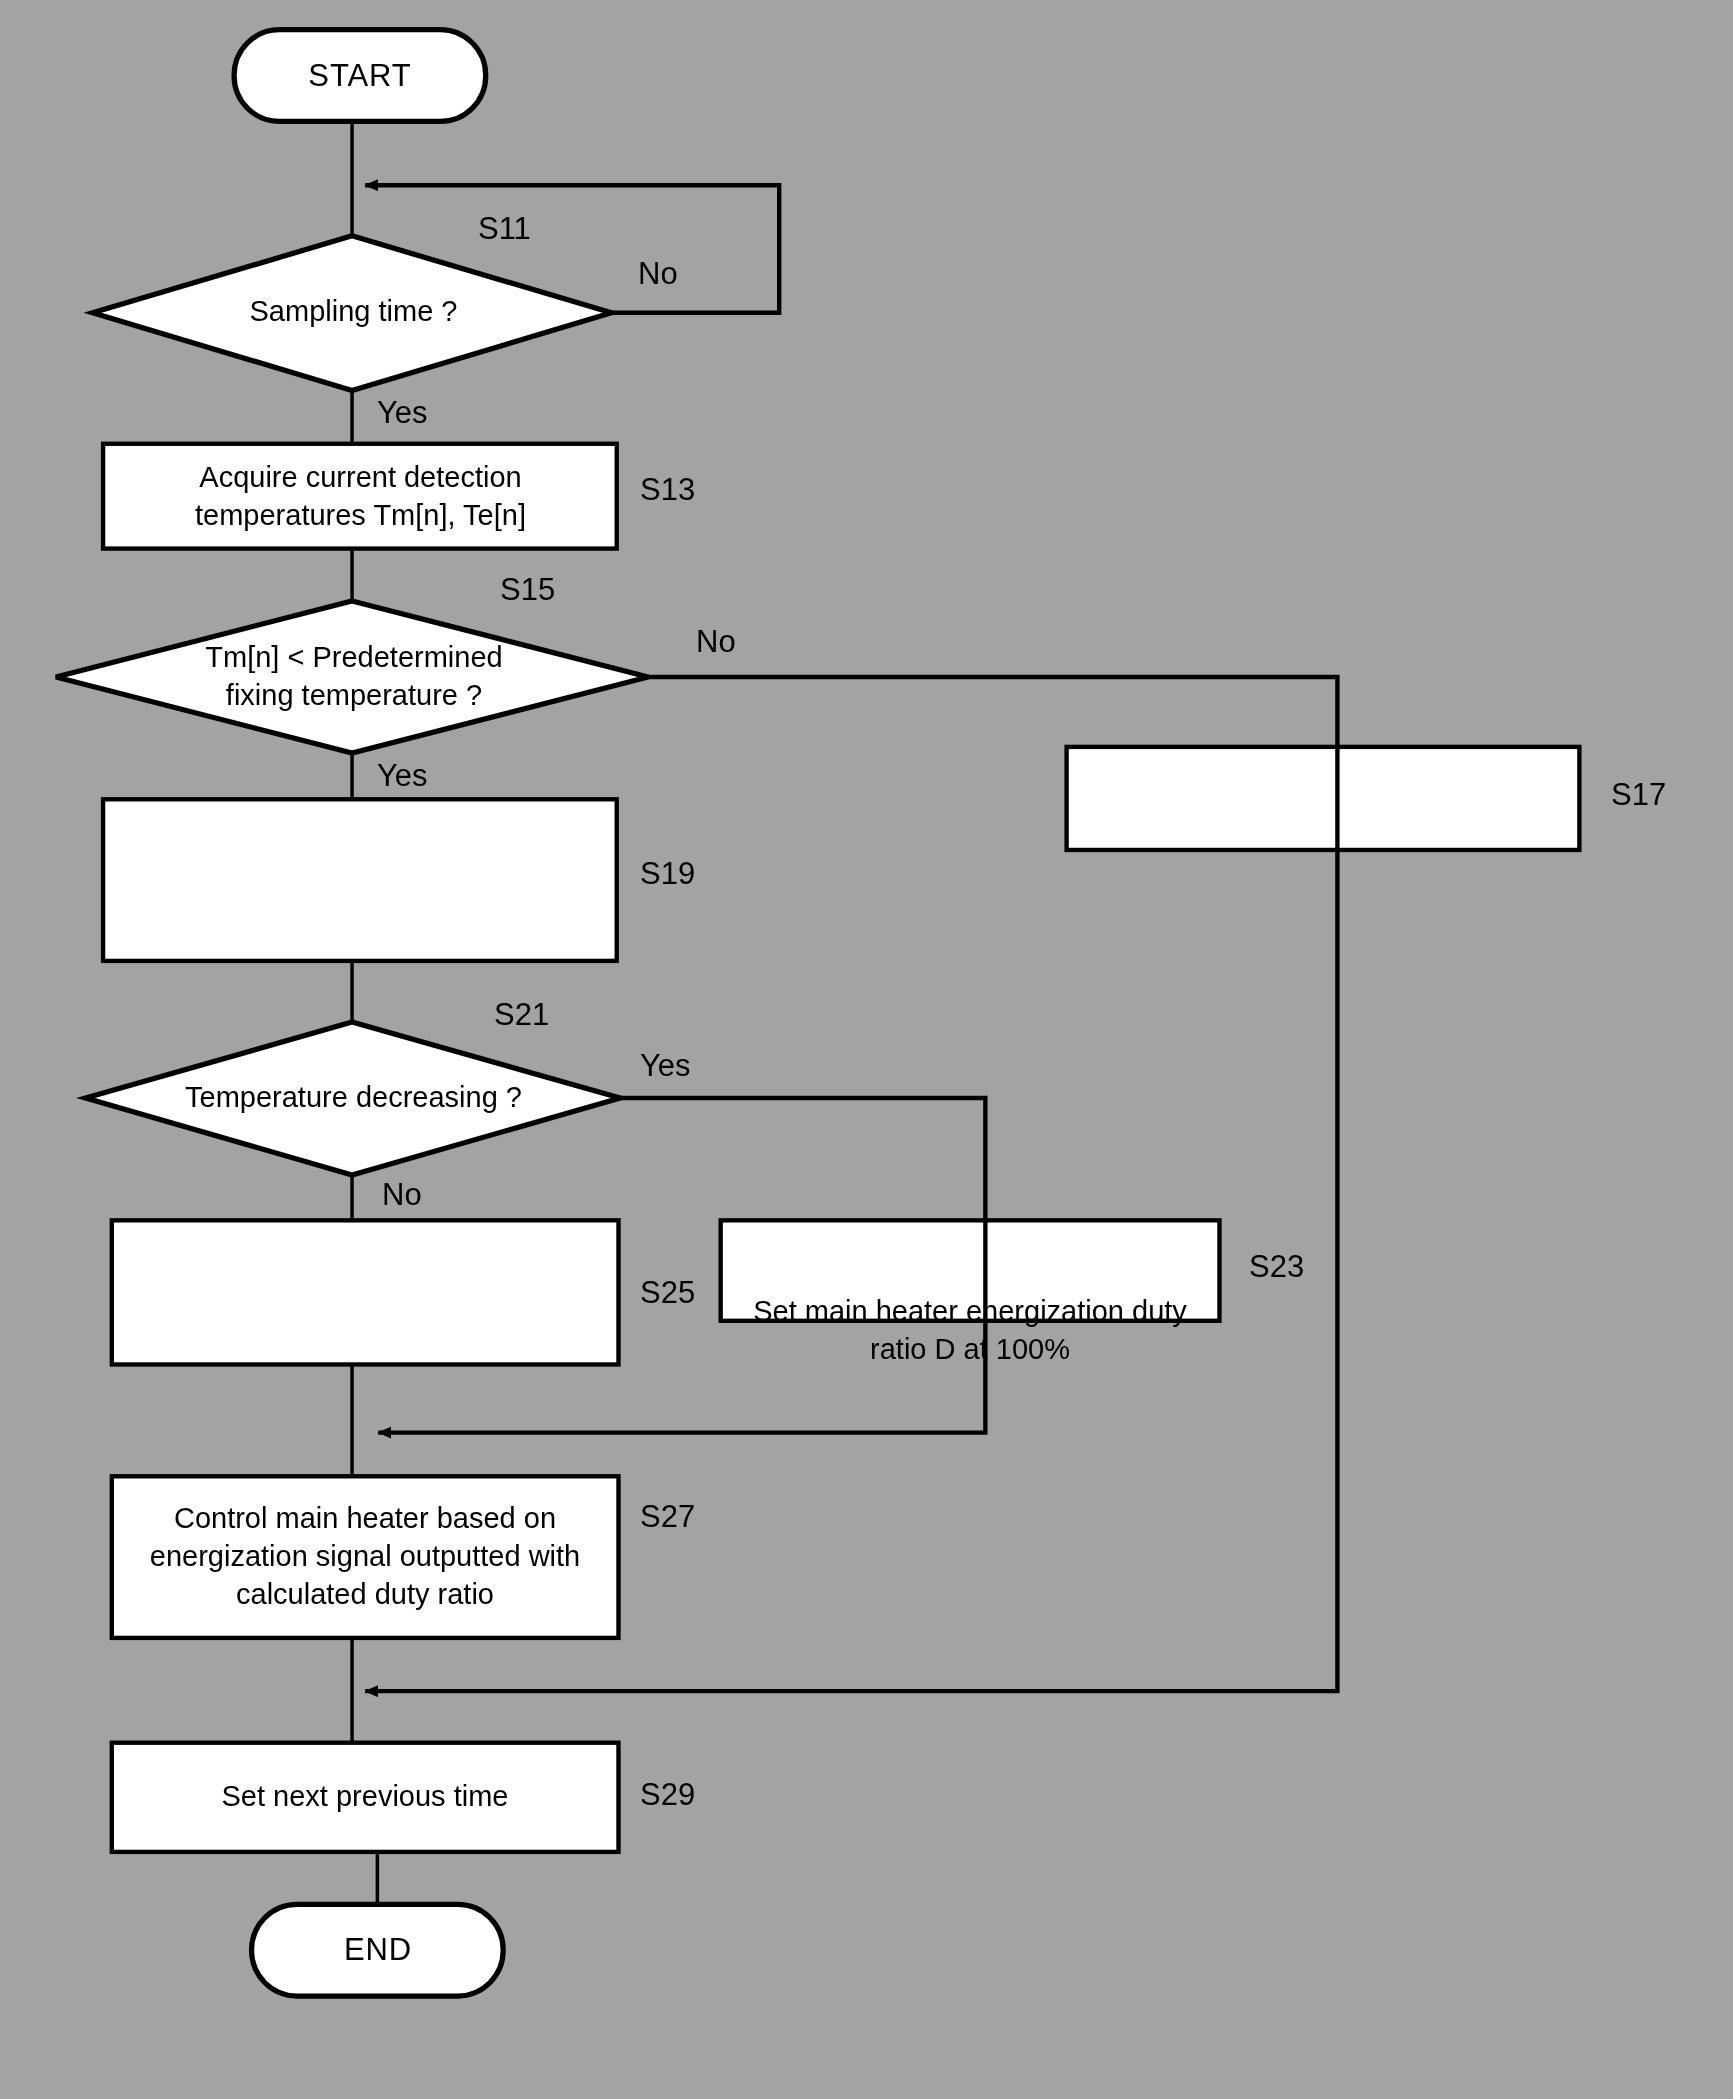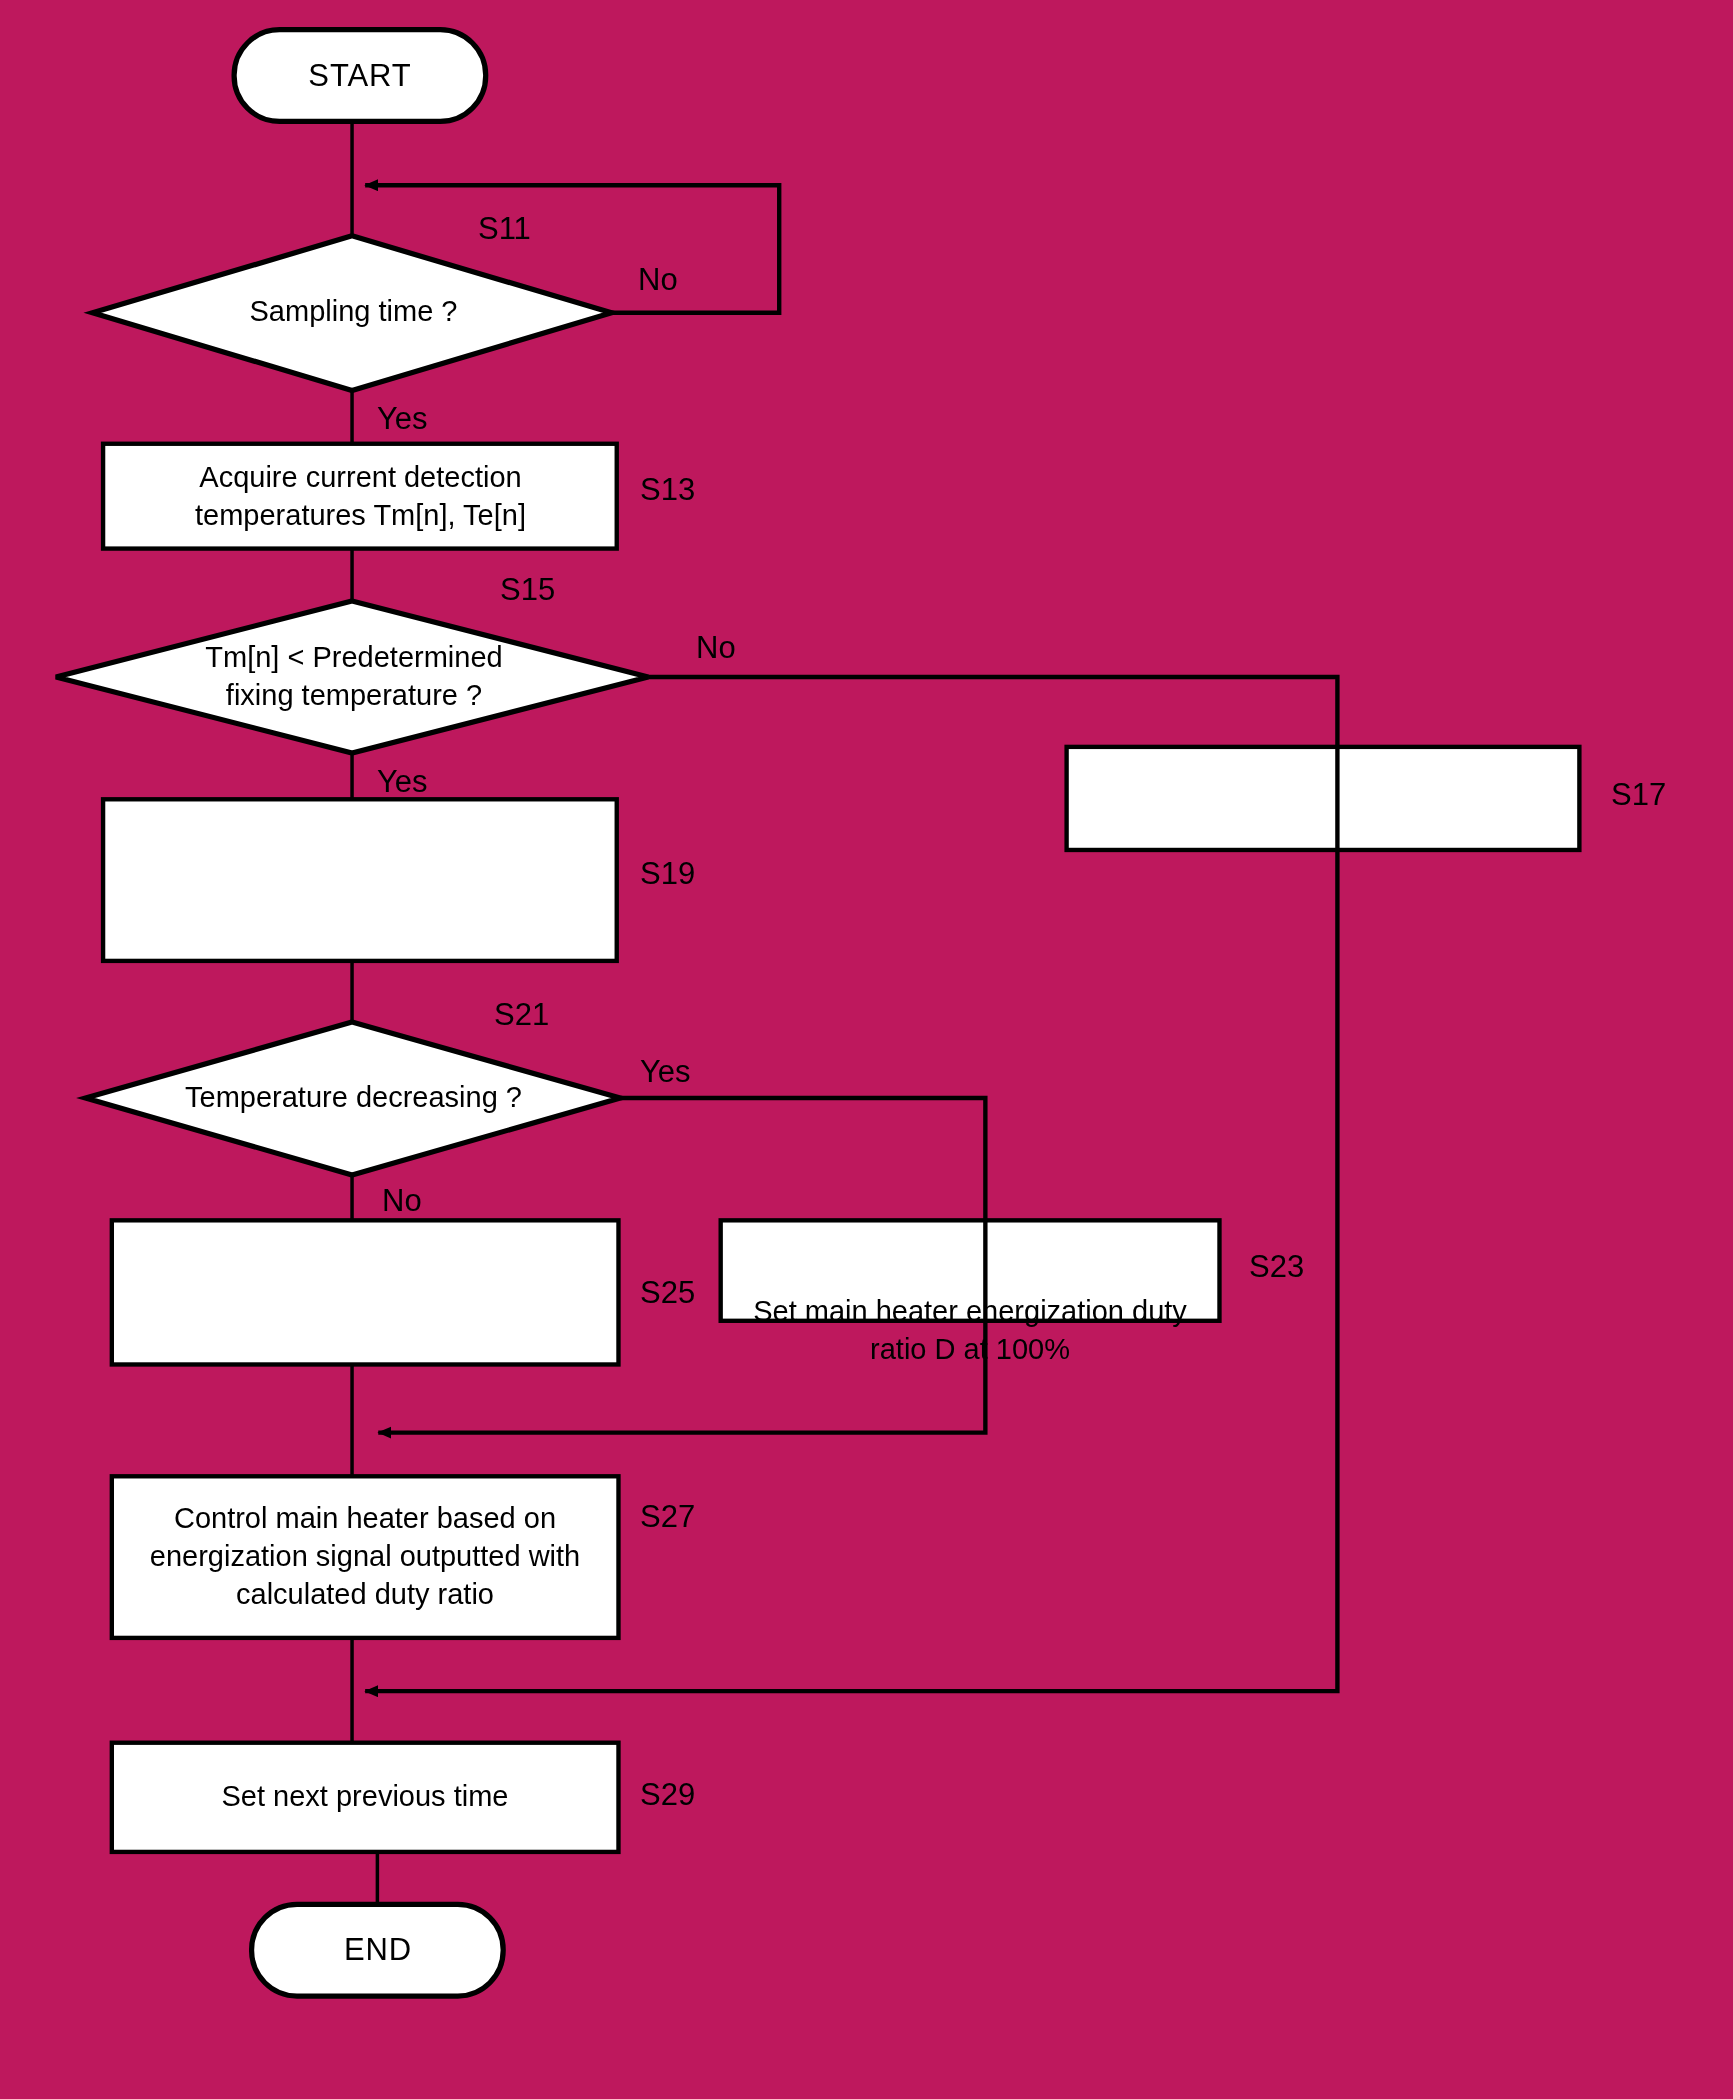--- a/index.html
+++ b/index.html
@@ -1,18 +1,18 @@
 <!DOCTYPE html>
 <html style="font-size:14px"><head>
 <meta charset="utf-8">
 <title>Flowchart</title>
 <style>
   html,body{margin:0;padding:0;background:#ffffff;}
   body{font-family:"Liberation Sans", sans-serif;color:#000;}
-  #stage{position:relative;width:1734px;height:2100px;background:#be185d;overflow:hidden;}
+  #stage{position:relative;width:1734px;height:2100px;background:#a3a3a3;overflow:hidden;}
   svg#flow{position:absolute;left:0;top:0;width:1734px;height:2100px;}
   .shape-text{
     position:absolute;
     display:flex;
     align-items:center;
     justify-content:center;
     text-align:center;
     font-family:"Liberation Sans", sans-serif;
     font-size:29px;
     line-height:1.30;
@@ -27,21 +27,20 @@
     font-size:31px;
     color:#000;
     white-space:nowrap;
   }
   .edge-label{
     position:absolute;
     font-family:"Liberation Sans", sans-serif;
     font-size:31px;
     color:#000;
     white-space:nowrap;
-    margin-top:6px;
   }
 </style>
 </head>
 <body>
 
 <div id="stage">
 
   <svg id="flow" viewBox="0 0 1985 2404">
     <defs>
       <marker id="arrowhead" markerWidth="16" markerHeight="14" refX="15" refY="7" orient="auto" markerUnits="userSpaceOnUse">

